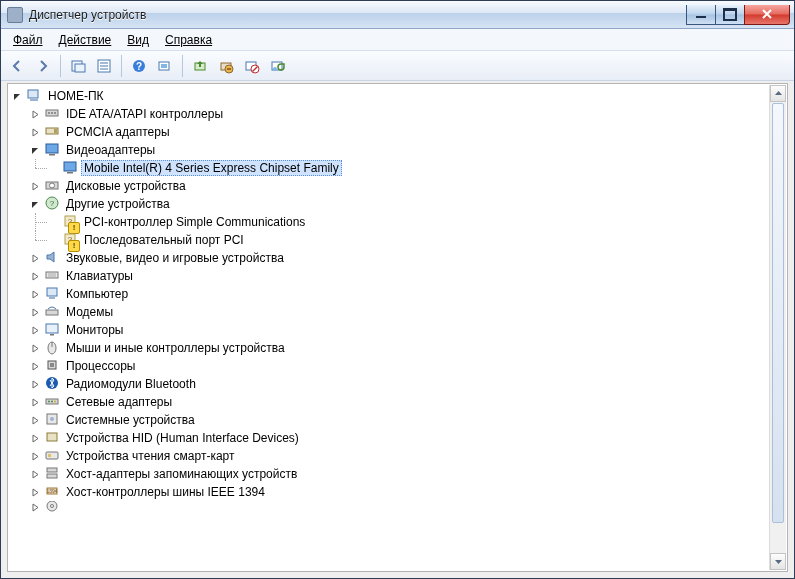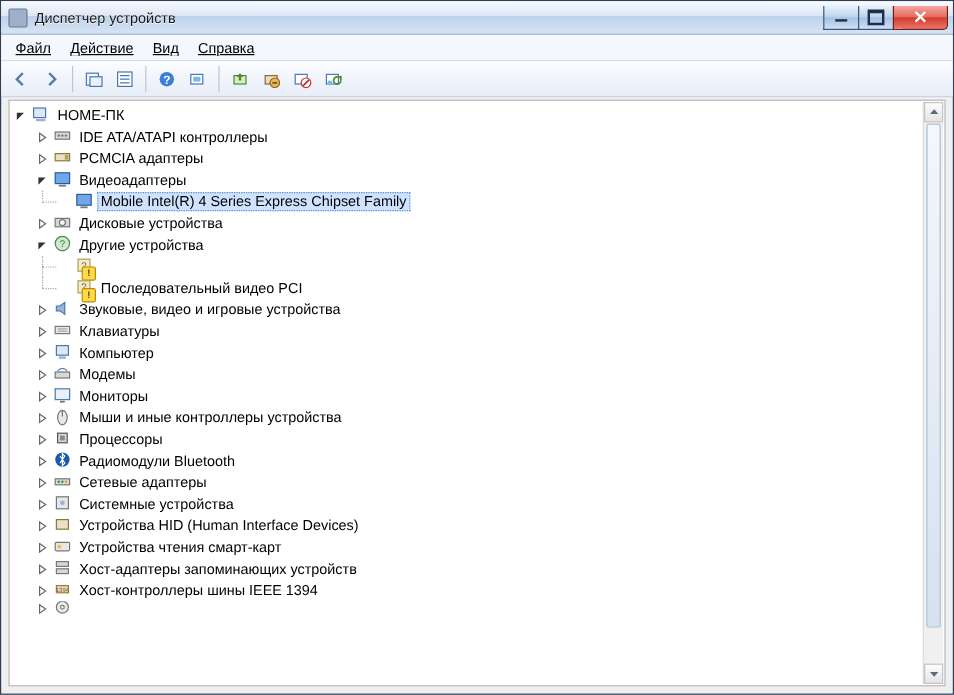--- a/index.html
+++ b/index.html
@@ -282,32 +282,33 @@
           <div class="row">
             <span class="ind"></span>
             <span class="vind tee"></span>
             <span class="exp"></span>
             <span class="icon">
               <span class="warn-overlay"><svg viewBox="0 0 16 16">
                   <rect x="3" y="3" width="10" height="10" fill="#f2eacb" stroke="#b0a050"></rect>
                   <text x="8" y="11" text-anchor="middle" font-size="8" fill="#7a6a20">?</text>
                 </svg></span>
             </span>
+            <span class="label">PCI-контроллер Simple Communications</span>
           </div>
           <div class="row">
             <span class="ind"></span>
             <span class="vind last tee"></span>
             <span class="exp"></span>
             <span class="icon">
               <span class="warn-overlay"><svg viewBox="0 0 16 16">
                   <rect x="3" y="3" width="10" height="10" fill="#f2eacb" stroke="#b0a050"></rect>
                   <text x="8" y="11" text-anchor="middle" font-size="8" fill="#7a6a20">?</text>
                 </svg></span>
             </span>
-            <span class="label">Последовательный видео PCI</span>
+            <span class="label">Последовательный порт PCI</span>
           </div>
           <div class="row">
             <span class="ind"></span>
             <span class="exp">
               <svg viewBox="0 0 9 9">
                 <path d="M2 1 L7 4.5 L2 8 Z" fill="none" stroke="#666"></path>
               </svg>
             </span>
             <span class="icon">
               <span><svg viewBox="0 0 16 16">

